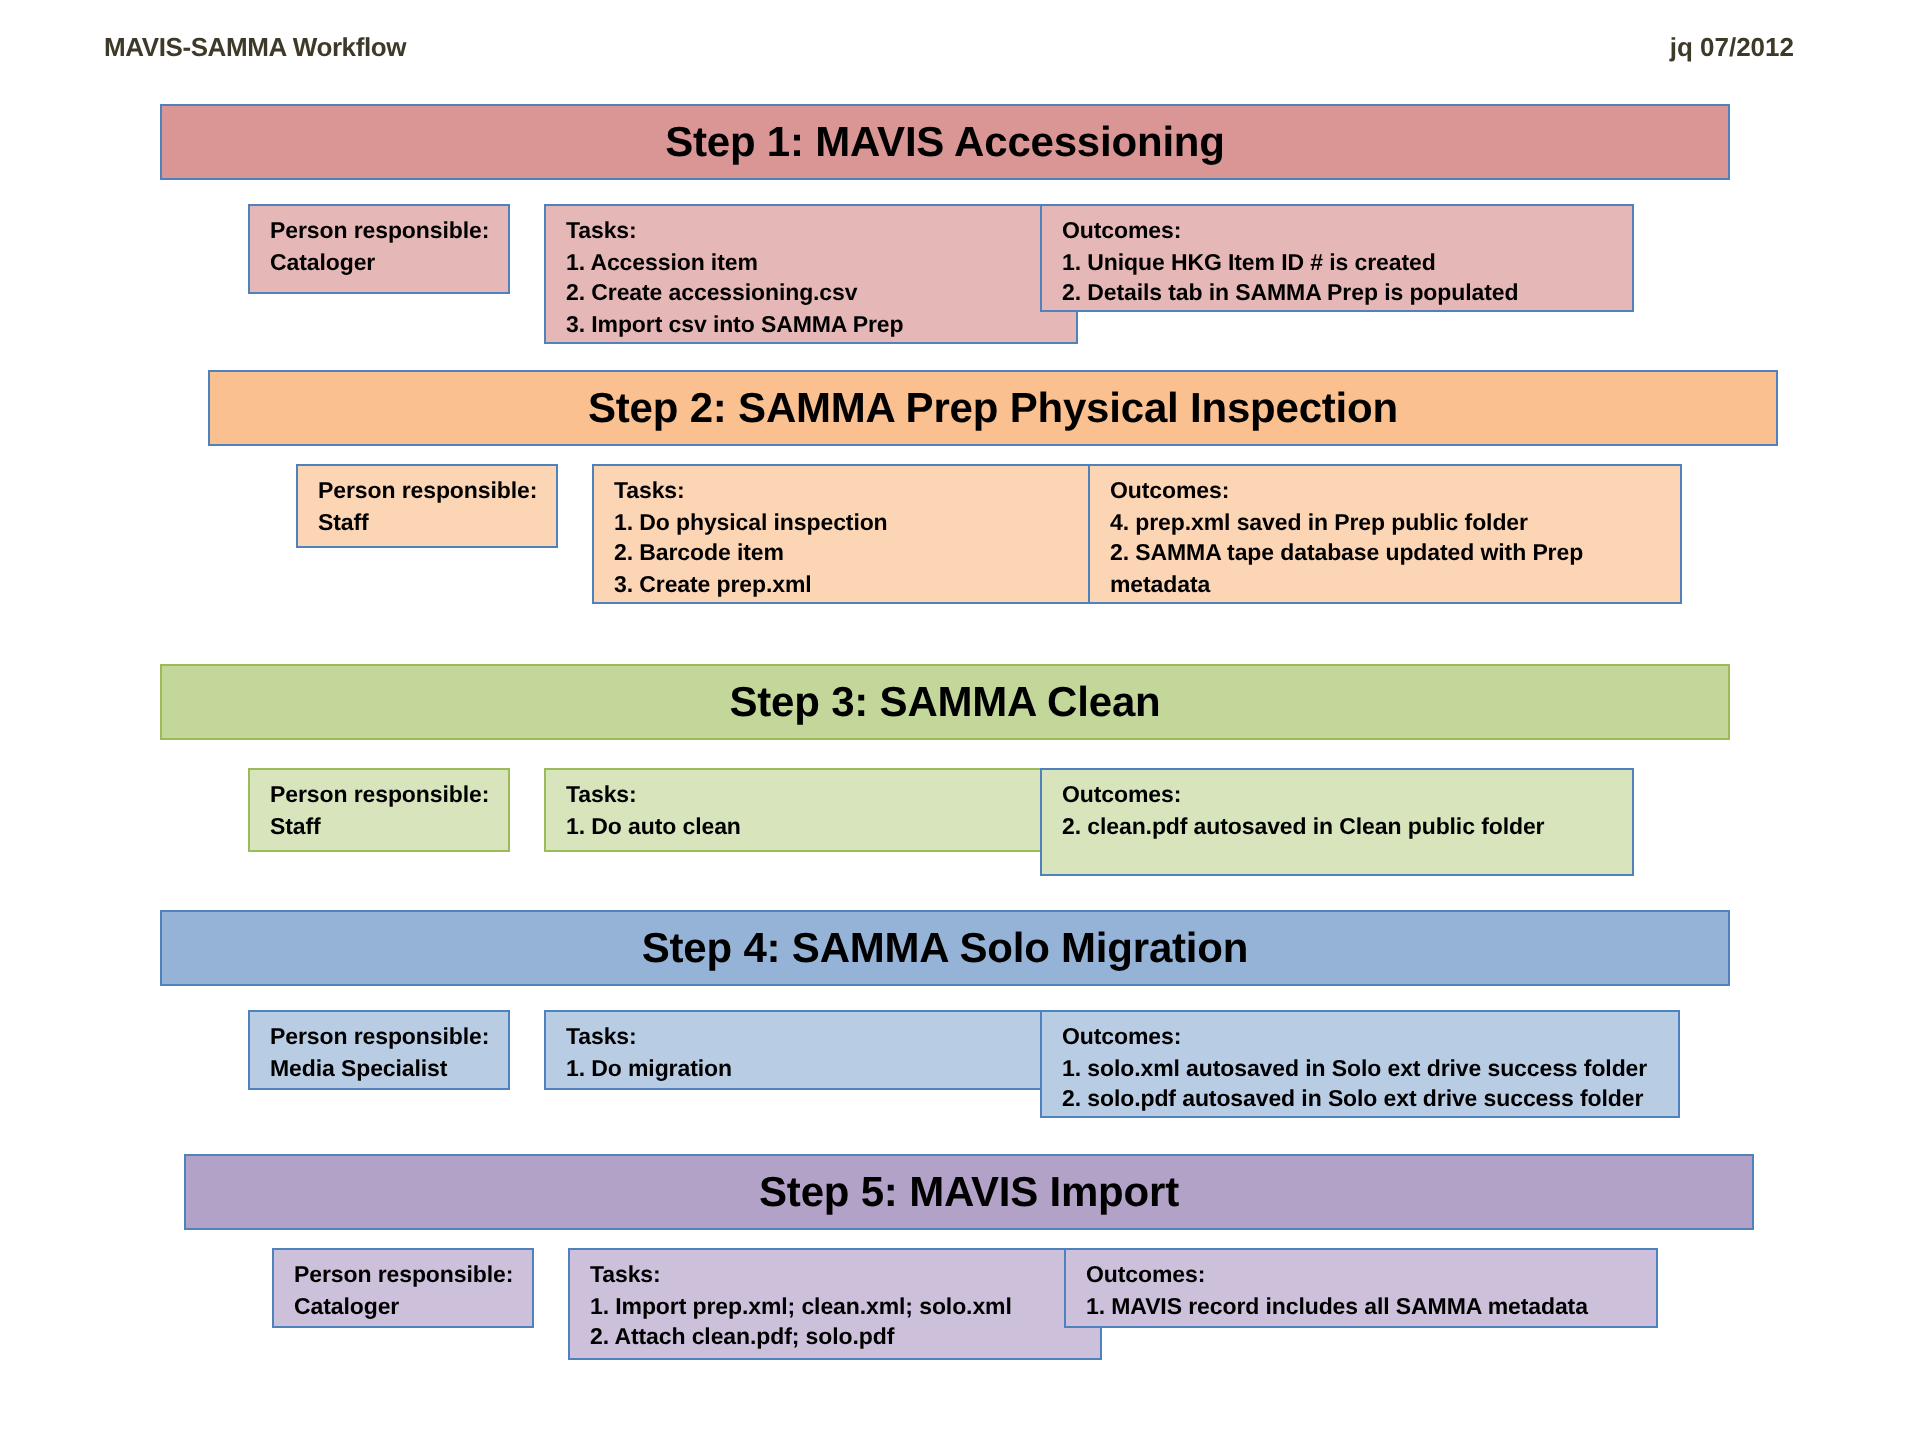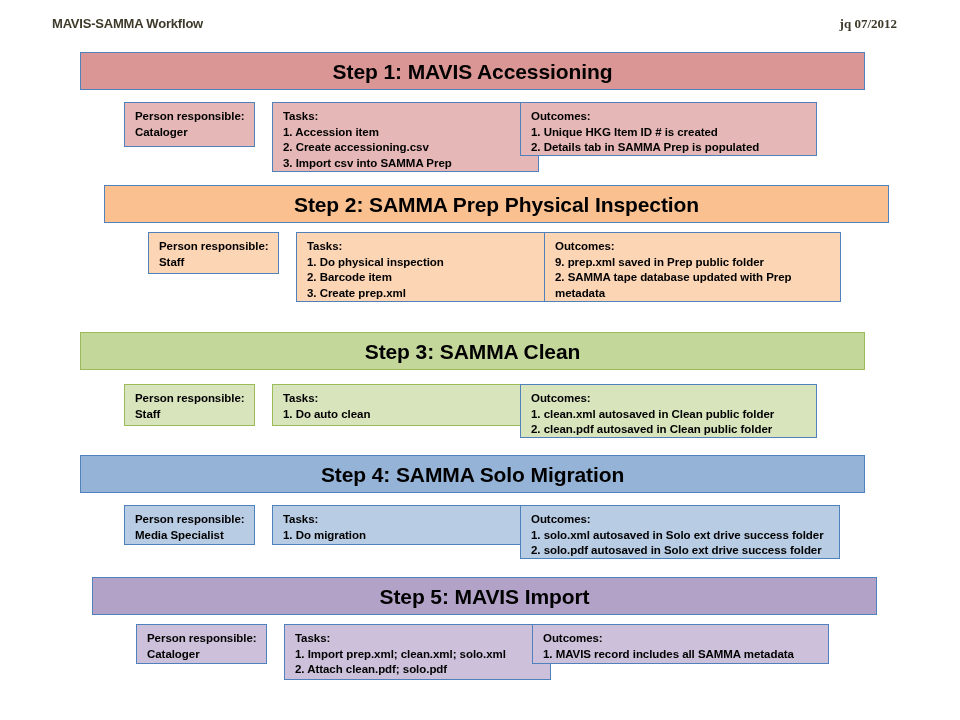--- a/index.html
+++ b/index.html
@@ -35,21 +35,20 @@
     white-space: nowrap;
   }
   #header-credit {
     position: absolute;
     right: 52px;
     top: 16px;
     font-size: 13px;
     font-weight: bold;
     color: #3d3a2a;
     white-space: nowrap;
-    font-family: Liberation Serif, serif;
   }
 
   
   .step-group {
     position: absolute;
     left: 0;
     width: 960px;
   }
 
   
@@ -143,40 +142,39 @@
     <div class="detail-line">Staff</div>
   </div>
   <div class="detail-box box-tasks" style="top:232px;height:70px;">
     <div class="detail-line">Tasks:</div>
     <div class="detail-line">1. Do physical inspection</div>
     <div class="detail-line">2. Barcode item</div>
     <div class="detail-line">3. Create prep.xml</div>
   </div>
   <div class="detail-box box-out" style="top:232px;height:70px;">
     <div class="detail-line">Outcomes:</div>
-    <div class="detail-line">9. prep.xml saved in Prep public folder</div>
+    <div class="detail-line">4. prep.xml saved in Prep public folder</div>
     <div class="detail-line wrap">2. SAMMA tape database updated with Prep metadata</div>
   </div>
 </div>
 
 <div class="step-group s3" style="top:0;height:450px;">
   <div class="step-bar" style="top:332px;">
     <span class="step-bar-label">Step 3: SAMMA Clean</span>
   </div>
   <div class="detail-box box-person" style="top:384px;height:42px;">
     <div class="detail-line">Person responsible:</div>
     <div class="detail-line">Staff</div>
   </div>
   <div class="detail-box box-tasks" style="top:384px;height:42px;">
     <div class="detail-line">Tasks:</div>
     <div class="detail-line">1. Do auto clean</div>
   </div>
   <div class="detail-box box-out" style="top:384px;height:54px;">
     <div class="detail-line">Outcomes:</div>
-    <div class="detail-line">1. clean.xml autosaved in Clean public folder</div>
     <div class="detail-line">2. clean.pdf autosaved in Clean public folder</div>
   </div>
 </div>
 
 <div class="step-group s4" style="top:0;height:570px;padding-left:25px;">
   <div class="step-bar" style="top:455px;">
     <span class="step-bar-label">Step 4: SAMMA Solo Migration</span>
   </div>
   <div class="detail-box box-person" style="top:505px;height:40px;">
     <div class="detail-line">Person responsible:</div>

